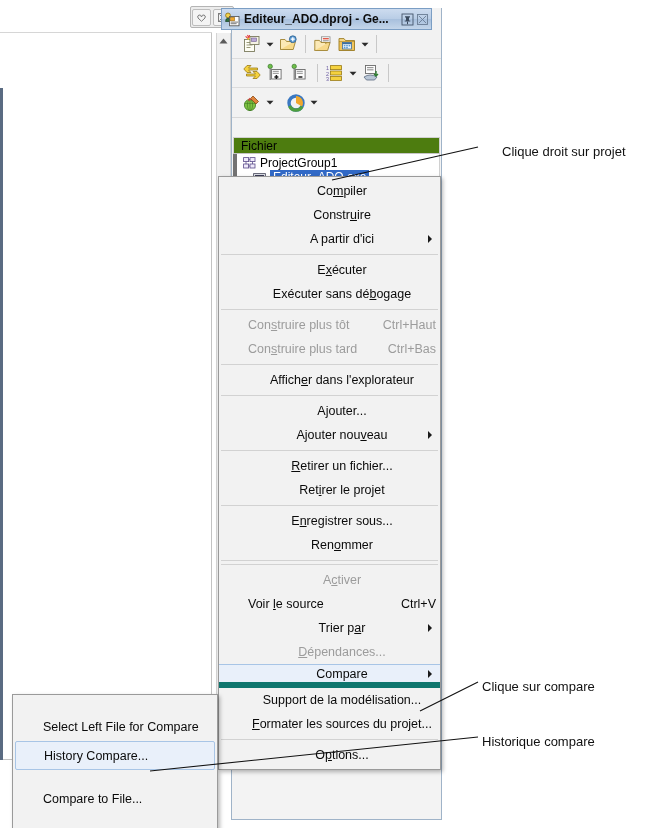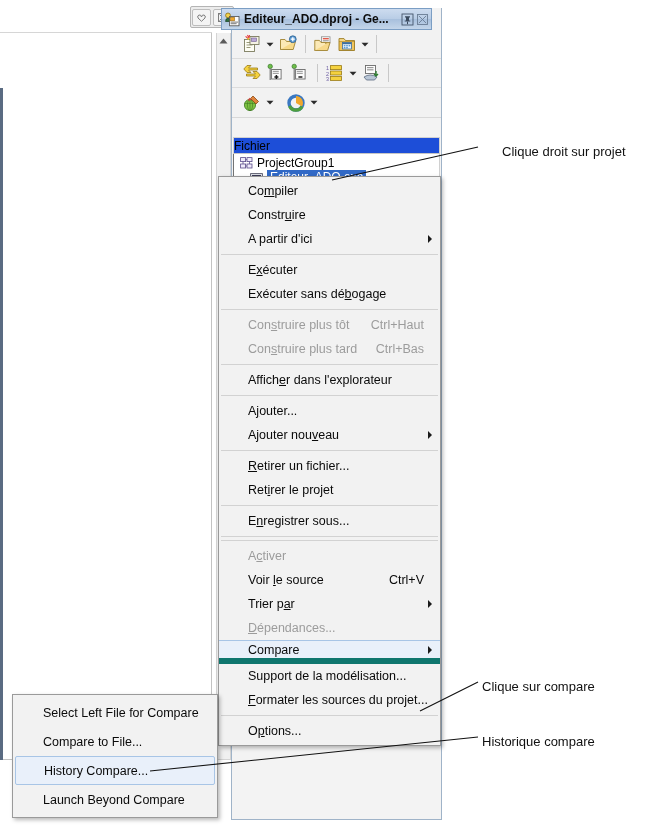--- a/index.html
+++ b/index.html
@@ -154,34 +154,35 @@
   .tb-arrow {
     width: 12px; height: 20px;
     display: flex; align-items: center; justify-content: center;
   }
 
   
   .tree-head {
     position: absolute;
     left: 233px; top: 137px;
     width: 207px; height: 17px;
-    background: #1d4ed8;
+    background: #4d7c0f;
     border: 1px solid #d0d0d0;
     border-bottom: 1px solid #c6c6c6;
     box-sizing: border-box;
     display: flex;
     align-items: center;
+    padding-left: 7px;
     font-size: 12px;
   }
   .tree-body {
     position: absolute;
     left: 233px; top: 154px;
     width: 207px; height: 28px;
     background: #ffffff;
-    border-left: 1px solid #737373;
+    border-left: 4px solid #737373;
     border-right: 1px solid #d0d0d0;
     box-sizing: border-box;
   }
   .tree-row {
     display: flex;
     align-items: center;
     height: 14px;
     padding-left: 6px;
     font-size: 12px;
     white-space: nowrap;
@@ -205,24 +206,25 @@
     padding: 2px 0;
     box-shadow: 2px 2px 4px rgba(0,0,0,0.28);
     font-size: 12.5px;
   }
   .ctx-item {
     position: relative;
     height: 24px;
     display: flex;
     align-items: center;
     padding-left: 29px;
-    padding-right: 16px;
+    padding-right: 4px;
     white-space: nowrap;
     color: #0a0a0a;
     box-sizing: border-box;
+    justify-content: center;
   }
   .ctx-item.disabled { color: #9c9c9c; }
   .ctx-item.hover {
     background: #e9f0fa;
     border-top: 1px solid #a8c5e6;
     border-bottom: 6px solid #0f766e;
   }
   .ctx-shortcut {
     margin-left: auto;
     padding-left: 18px;
@@ -258,20 +260,21 @@
     z-index: 20;
   }
   .sub-item {
     height: 29px;
     display: flex;
     align-items: center;
     padding-left: 30px;
     white-space: nowrap;
     color: #0a0a0a;
     box-sizing: border-box;
+    margin-top: 14px;
   }
   .sub-item.hover {
     background: #e9f0fa;
     border: 1px solid #a8c5e6;
     border-radius: 2px;
     margin: 0 2px;
     padding-left: 28px;
   }
 
   
@@ -568,20 +571,23 @@
       <div class="ctx-item">
         <span><u class="mn">R</u>etirer un fichier...</span>
       </div>
       <div class="ctx-item">
         <span>Ret<u class="mn">i</u>rer le projet</span>
       </div>
       <div class="ctx-sep"></div>
       <div class="ctx-item">
         <span>E<u class="mn">n</u>registrer sous...</span>
       </div>
+      <div class="ctx-item">
+        <span>Ren<u class="mn">o</u>mmer</span>
+      </div>
       <div class="ctx-sep"></div>
       <div class="ctx-sep"></div>
       <div class="ctx-item disabled">
         <span>A<u class="mn">c</u>tiver</span>
       </div>
       <div class="ctx-item">
         <span>Voir <u class="mn">l</u>e source</span>
         <span class="ctx-shortcut">Ctrl+V</span>
       </div>
       <div class="ctx-item">
@@ -604,25 +610,25 @@
       <div class="ctx-sep"></div>
       <div class="ctx-item">
         <span>O<u class="mn">p</u>tions...</span>
       </div>
     </div>
 
   <div class="sub-menu" id="sub-menu">
       <div class="sub-item">
         <span>Select Left File for Compare</span>
       </div>
+      <div class="sub-item hover">
+        <span>History Compare...</span>
+      </div>
       <div class="sub-item">
         <span>Compare to File...</span>
-      </div>
-      <div class="sub-item hover">
-        <span>History Compare...</span>
       </div>
       <div class="sub-item">
         <span>Launch Beyond Compare</span>
       </div>
     </div>
 
   <div class="annot-layer">
     <svg width="663" height="828" style="position:absolute;left:0;top:0;">
 
       <path d="M478 147 L332 180" stroke="#111111" stroke-width="1.1" fill="none"></path>

